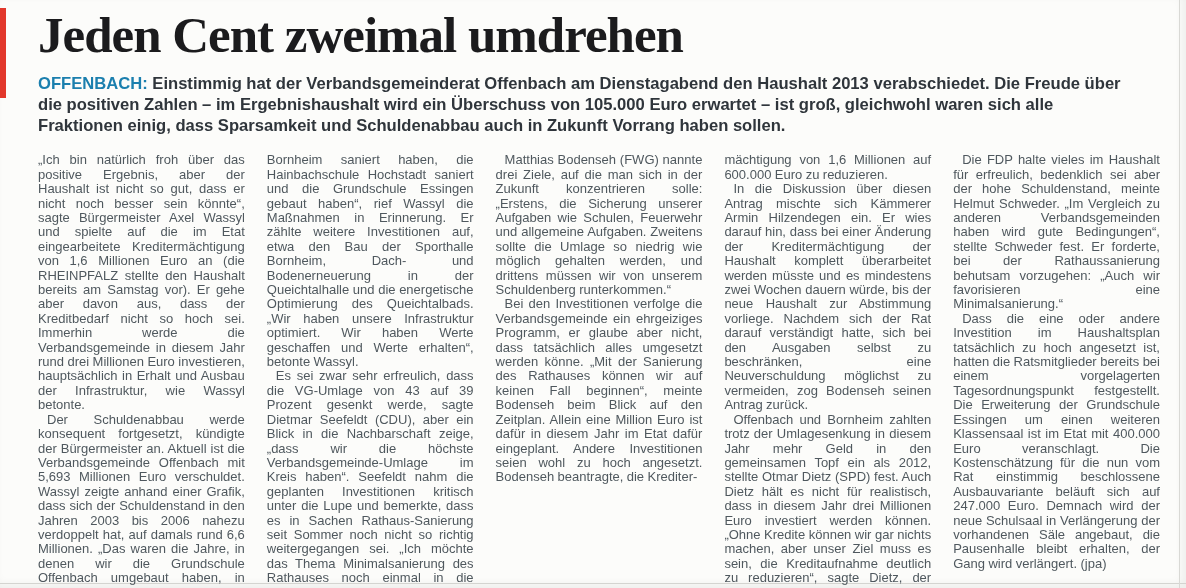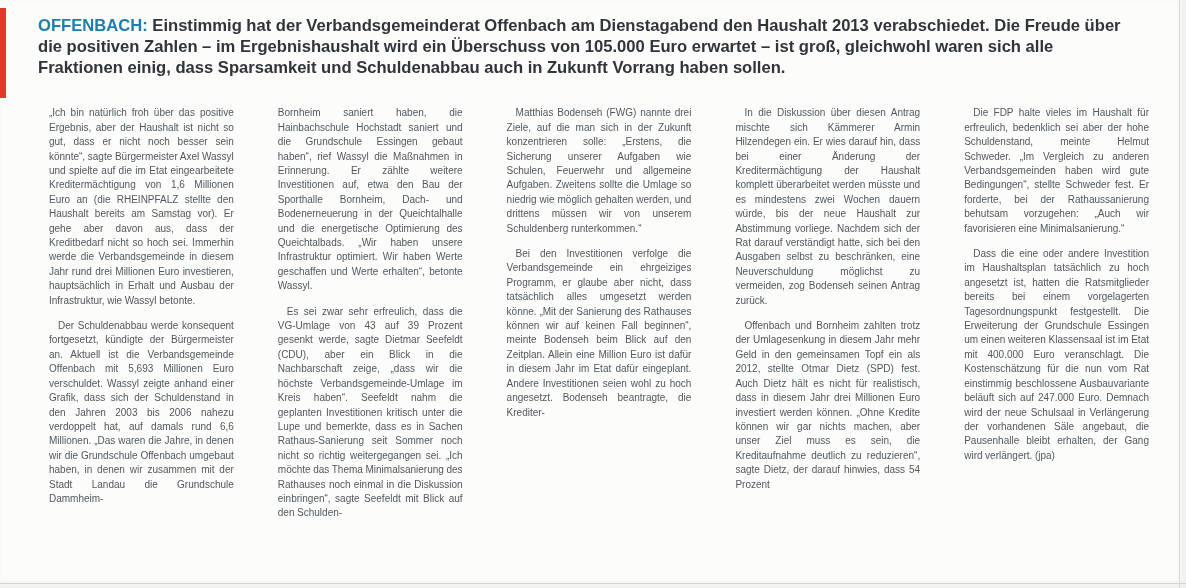--- a/index.html
+++ b/index.html
@@ -58,52 +58,54 @@
     display:flex;
     gap:22px;
     margin-top:17px;
     width:1122px;
   }
   .col{
     flex:1 1 0;
     min-width:0;
   }
   .para{
-    margin:11px;
-    font-size:10px;
+    margin:0;
+    font-size:13px;
     line-height:14.4px;
     color:var(--body-ink);
     text-align:justify;
     hyphens:auto;
     -webkit-hyphens:auto;
     word-spacing:-0.2px;
   }
   .para.indent{text-indent:9px;}
 </style>
 </head>
 <body>
 
 <div class="page">
   <div class="clip-mark"></div>
   <div class="inner">
+    <h1 class="headline">Jeden Cent zweimal umdrehen</h1>
     <p class="standfirst"><span class="kicker">OFFENBACH:</span> <span>Einstimmig hat der Verbandsgemeinderat Offenbach am Dienstagabend den Haushalt 2013 verabschiedet. Die Freude über die positiven Zahlen – im Ergebnishaushalt wird ein Überschuss von 105.000 Euro erwartet – ist groß, gleichwohl waren sich alle Fraktionen einig, dass Sparsamkeit und Schuldenabbau auch in Zukunft Vorrang haben sollen.</span></p>
     <div class="columns">
         <div class="col">
           <p class="para" lang="de">„Ich bin natürlich froh über das positive Ergebnis, aber der Haushalt ist nicht so gut, dass er nicht noch besser sein könnte“, sagte Bürgermeister Axel Wassyl und spielte auf die im Etat eingearbeitete Kreditermächtigung von 1,6 Millionen Euro an (die RHEINPFALZ stellte den Haushalt bereits am Samstag vor). Er gehe aber davon aus, dass der Kreditbedarf nicht so hoch sei. Immerhin werde die Verbandsgemeinde in diesem Jahr rund drei Millionen Euro investieren, hauptsächlich in Erhalt und Ausbau der Infrastruktur, wie Wassyl betonte.</p>
           <p class="para indent" lang="de">Der Schuldenabbau werde konsequent fortgesetzt, kündigte der Bürgermeister an. Aktuell ist die Verbandsgemeinde Offenbach mit 5,693 Millionen Euro verschuldet. Wassyl zeigte anhand einer Grafik, dass sich der Schuldenstand in den Jahren 2003 bis 2006 nahezu verdoppelt hat, auf damals rund 6,6 Millionen. „Das waren die Jahre, in denen wir die Grundschule Offenbach umgebaut haben, in denen wir zusammen mit der Stadt Landau die Grundschule Dammheim-</p>
         </div>
         <div class="col">
           <p class="para" lang="de">Bornheim saniert haben, die Hainbachschule Hochstadt saniert und die Grundschule Essingen gebaut haben“, rief Wassyl die Maßnahmen in Erinnerung. Er zählte weitere Investitionen auf, etwa den Bau der Sporthalle Bornheim, Dach- und Bodenerneuerung in der Queichtalhalle und die energetische Optimierung des Queichtalbads. „Wir haben unsere Infrastruktur optimiert. Wir haben Werte geschaffen und Werte erhalten“, betonte Wassyl.</p>
           <p class="para indent" lang="de">Es sei zwar sehr erfreulich, dass die VG-Umlage von 43 auf 39 Prozent gesenkt werde, sagte Dietmar Seefeldt (CDU), aber ein Blick in die Nachbarschaft zeige, „dass wir die höchste Verbandsgemeinde-Umlage im Kreis haben“. Seefeldt nahm die geplanten Investitionen kritisch unter die Lupe und bemerkte, dass es in Sachen Rathaus-Sanierung seit Sommer noch nicht so richtig weitergegangen sei. „Ich möchte das Thema Minimalsanierung des Rathauses noch einmal in die Diskussion einbringen“, sagte Seefeldt mit Blick auf den Schulden-</p>
         </div>
         <div class="col">
           <p class="para indent" lang="de">Matthias Bodenseh (FWG) nannte drei Ziele, auf die man sich in der Zukunft konzentrieren solle: „Erstens, die Sicherung unserer Aufgaben wie Schulen, Feuerwehr und allgemeine Aufgaben. Zweitens sollte die Umlage so niedrig wie möglich gehalten werden, und drittens müssen wir von unserem Schuldenberg runterkommen.“</p>
           <p class="para indent" lang="de">Bei den Investitionen verfolge die Verbandsgemeinde ein ehrgeiziges Programm, er glaube aber nicht, dass tatsächlich alles umgesetzt werden könne. „Mit der Sanierung des Rathauses können wir auf keinen Fall beginnen“, meinte Bodenseh beim Blick auf den Zeitplan. Allein eine Million Euro ist dafür in diesem Jahr im Etat dafür eingeplant. Andere Investitionen seien wohl zu hoch angesetzt. Bodenseh beantragte, die Krediter-</p>
         </div>
         <div class="col">
+          <p class="para" lang="de">mächtigung von 1,6 Millionen auf 600.000 Euro zu reduzieren.</p>
           <p class="para indent" lang="de">In die Diskussion über diesen Antrag mischte sich Kämmerer Armin Hilzendegen ein. Er wies darauf hin, dass bei einer Änderung der Kreditermächtigung der Haushalt komplett überarbeitet werden müsste und es mindestens zwei Wochen dauern würde, bis der neue Haushalt zur Abstimmung vorliege. Nachdem sich der Rat darauf verständigt hatte, sich bei den Ausgaben selbst zu beschränken, eine Neuverschuldung möglichst zu vermeiden, zog Bodenseh seinen Antrag zurück.</p>
           <p class="para indent" lang="de">Offenbach und Bornheim zahlten trotz der Umlagesenkung in diesem Jahr mehr Geld in den gemeinsamen Topf ein als 2012, stellte Otmar Dietz (SPD) fest. Auch Dietz hält es nicht für realistisch, dass in diesem Jahr drei Millionen Euro investiert werden können. „Ohne Kredite können wir gar nichts machen, aber unser Ziel muss es sein, die Kreditaufnahme deutlich zu reduzieren“, sagte Dietz, der darauf hinwies, dass 54 Prozent</p>
         </div>
         <div class="col">
           <p class="para indent" lang="de">Die FDP halte vieles im Haushalt für erfreulich, bedenklich sei aber der hohe Schuldenstand, meinte Helmut Schweder. „Im Vergleich zu anderen Verbandsgemeinden haben wird gute Bedingungen“, stellte Schweder fest. Er forderte, bei der Rathaussanierung behutsam vorzugehen: „Auch wir favorisieren eine Minimalsanierung.“</p>
           <p class="para indent" lang="de">Dass die eine oder andere Investition im Haushaltsplan tatsächlich zu hoch angesetzt ist, hatten die Ratsmitglieder bereits bei einem vorgelagerten Tagesordnungspunkt festgestellt. Die Erweiterung der Grundschule Essingen um einen weiteren Klassensaal ist im Etat mit 400.000 Euro veranschlagt. Die Kostenschätzung für die nun vom Rat einstimmig beschlossene Ausbauvariante beläuft sich auf 247.000 Euro. Demnach wird der neue Schulsaal in Verlängerung der vorhandenen Säle angebaut, die Pausenhalle bleibt erhalten, der Gang wird verlängert. (jpa)</p>
         </div>
       </div>
   </div>
 </div>

